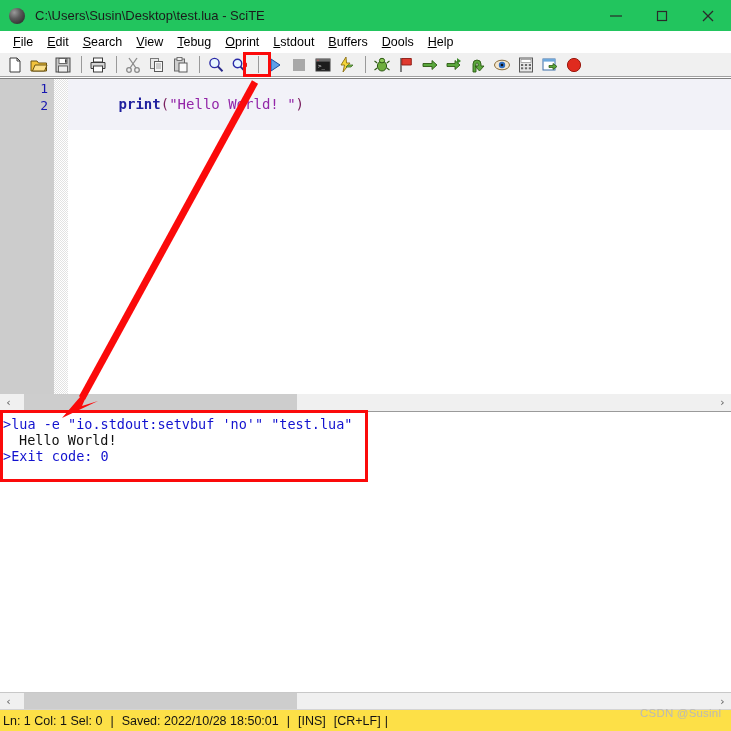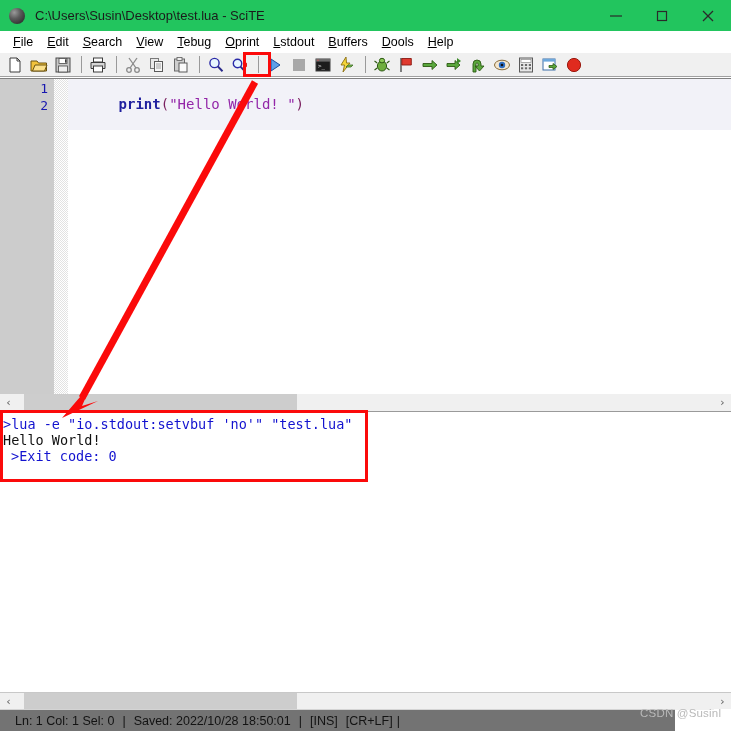--- a/index.html
+++ b/index.html
@@ -208,29 +208,29 @@
     line-height: 16px;
     white-space: pre;
   }
   .out-cmd  { color: #1212cf; }
   .out-text { color: #101010; }
 
   
   .statusbar {
     position: absolute;
     left: 0; top: 709px;
-    width: 675px; height: 22px;
-    background: #737373;
+    width: 731px; height: 22px;
+    background: #fde047;
     border-top: 1px solid #d4d4d4;
     box-sizing: border-box;
     display: flex;
     align-items: center;
     font-size: 12.5px;
     color: #131313;
-    padding-left: 15px;
+    padding-left: 3px;
     font-family: "Liberation Sans", sans-serif;
   }
   .sb-seg { white-space: nowrap; }
   .sb-div { padding: 0 8px; color: #131313; }
 
   
   .watermark {
     position: absolute;
     left: 640px; top: 707px;
     font-size: 11.5px;
@@ -508,22 +508,22 @@
 <div class="hscroll editor-scroll">
   <div class="sb-arrow">‹</div>
   <div class="sb-track">
     <div class="sb-thumb" style="left:7px; width:273px;"></div>
   </div>
   <div class="sb-arrow">›</div>
 </div>
 
 <div class="output">
   <div class="out-line out-cmd" style="top:4px;">&gt;lua -e "io.stdout:setvbuf 'no'" "test.lua"</div>
-  <div class="out-line out-text" style="top:20px;">Hello World!</div>
-  <div class="out-line out-cmd" style="top:36px;padding-left:8px;">&gt;Exit code: 0</div>
+  <div class="out-line out-text" style="top:20px;padding-left:16px;">Hello World!</div>
+  <div class="out-line out-cmd" style="top:36px;">&gt;Exit code: 0</div>
 </div>
 
 <div class="hscroll output-scroll">
   <div class="sb-arrow">‹</div>
   <div class="sb-track">
     <div class="sb-thumb" style="left:7px; width:273px;"></div>
   </div>
   <div class="sb-arrow">›</div>
 </div>
 

